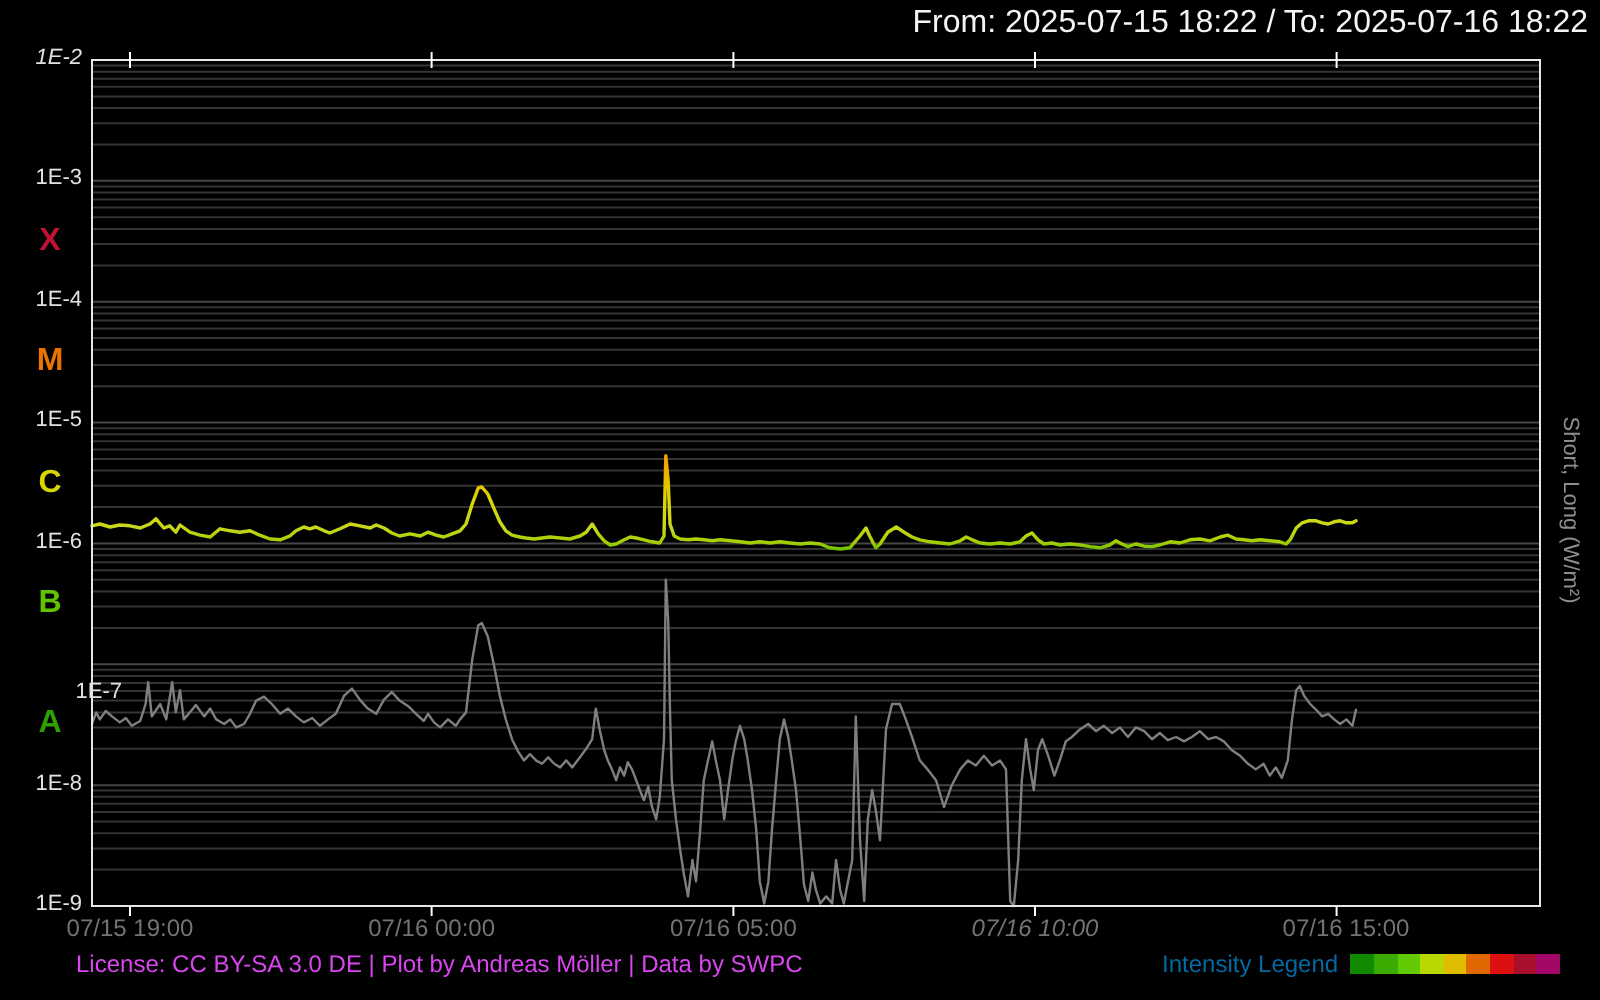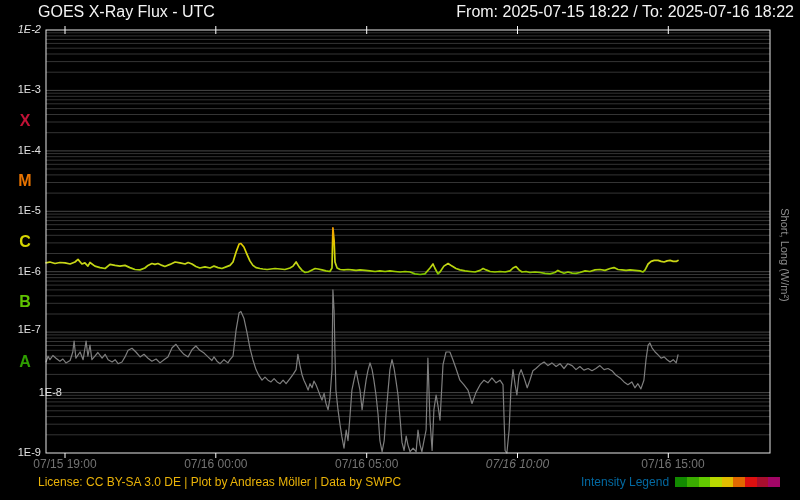--- a/index.html
+++ b/index.html
@@ -6,31 +6,30 @@
   body{width:800px;height:500px;overflow:hidden;font-family:"Liberation Sans",sans-serif;}
   .stage{position:relative;width:800px;height:500px;background:#000;}
   .title{position:absolute;left:38px;top:3px;font-size:16px;color:#f4f4f4;white-space:nowrap;}
   .range{position:absolute;right:6px;top:3px;font-size:16px;color:#f4f4f4;white-space:nowrap;}
   #plot{position:absolute;left:0;top:0;}
   .ylab{position:absolute;left:0;width:41px;text-align:right;font-size:11px;color:#e2e2e2;}
   .clab{position:absolute;left:14px;width:22px;text-align:center;font-size:16px;font-weight:bold;}
   .xlab{position:absolute;transform:translateX(-50%);font-size:12px;color:#737373;white-space:nowrap;top:457px;}
   .right-label{position:absolute;left:785px;top:255px;transform:translate(-50%,-50%) rotate(90deg);
     font-size:11px;color:#8e8e8e;white-space:nowrap;}
-  .license{position:absolute;left:38px;top:475px;font-size:12px;color:#eab308;white-space:nowrap;}
+  .license{position:absolute;left:38px;top:475px;font-size:12px;color:#d946ef;white-space:nowrap;}
   .legend{position:absolute;left:581px;top:475px;font-size:12px;color:#0369a1;white-space:nowrap;}
   .legend-label{vertical-align:top;}
   .swatches{display:inline-block;margin-left:3px;margin-top:2px;font-size:0;vertical-align:top;}
   .swatch{display:inline-block;width:11.6px;height:10px;}
 </style>
 </head>
 <body>
 
 <div class="stage">
-  <div class="title">GOES X-Ray Flux - UTC</div>
   <div class="range">From: 2025-07-15 18:22  /  To: 2025-07-16 18:22</div>
 
   <svg id="plot" width="800" height="500">
       <line x1="46" x2="770" y1="72.2" y2="72.2" stroke="#343434" stroke-width="1"></line>
       <line x1="46" x2="770" y1="61.6" y2="61.6" stroke="#343434" stroke-width="1"></line>
       <line x1="46" x2="770" y1="54.0" y2="54.0" stroke="#343434" stroke-width="1"></line>
       <line x1="46" x2="770" y1="48.2" y2="48.2" stroke="#343434" stroke-width="1"></line>
       <line x1="46" x2="770" y1="43.4" y2="43.4" stroke="#343434" stroke-width="1"></line>
       <line x1="46" x2="770" y1="39.4" y2="39.4" stroke="#343434" stroke-width="1"></line>
       <line x1="46" x2="770" y1="35.9" y2="35.9" stroke="#343434" stroke-width="1"></line>
@@ -114,22 +113,22 @@
       <line x1="668.3" x2="668.3" y1="26" y2="34" stroke="#fff" stroke-width="1"></line>
       <line x1="668.3" x2="668.3" y1="453" y2="458" stroke="#fff" stroke-width="1"></line>
     </svg>
 
   <div id="ylabels">
       <div class="ylab" style="top: 23px; font-style: italic;">1E-2</div>
       <div class="ylab" style="top: 83.4286px;">1E-3</div>
       <div class="ylab" style="top: 143.857px;">1E-4</div>
       <div class="ylab" style="top: 204.286px;">1E-5</div>
       <div class="ylab" style="top: 264.714px;">1E-6</div>
-      <div class="ylab" style="top: 323px;">1E-7</div>
-      <div class="ylab" style="top: 385.571px; margin-left: 21px;">1E-8</div>
+      <div class="ylab" style="top: 340px; padding-left: 20px;">1E-7</div>
+      <div class="ylab" style="top: 385.571px;">1E-8</div>
       <div class="ylab" style="top: 446px;">1E-9</div>
     </div>
   <div id="classes">
       <div class="clab" style="color: rgb(193, 18, 54); top: 111.643px;">X</div>
       <div class="clab" style="color: rgb(232, 115, 0); top: 172.071px;">M</div>
       <div class="clab" style="color: rgb(214, 214, 0); top: 232.5px;">C</div>
       <div class="clab" style="color: rgb(95, 195, 0); top: 292.929px;">B</div>
       <div class="clab" style="color: rgb(47, 158, 0); top: 353.357px;">A</div>
     </div>
   <div id="xlabels">

